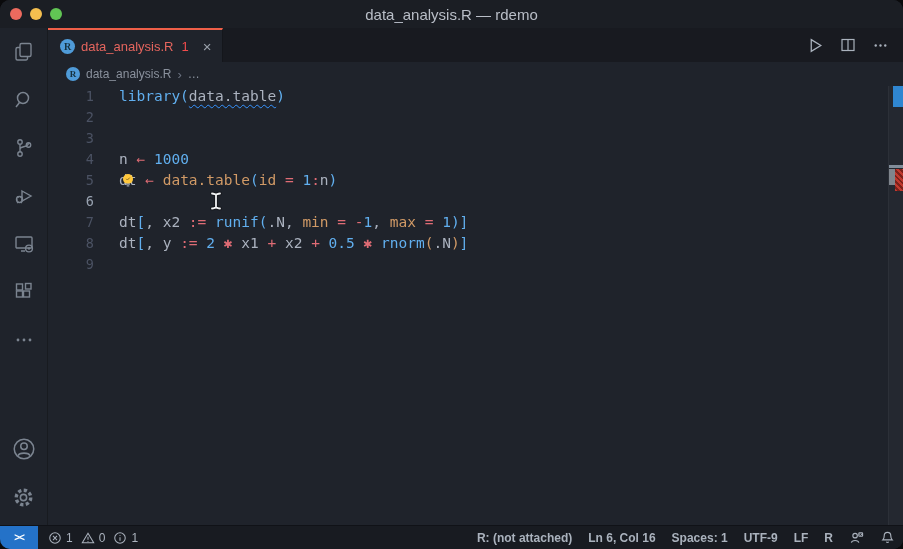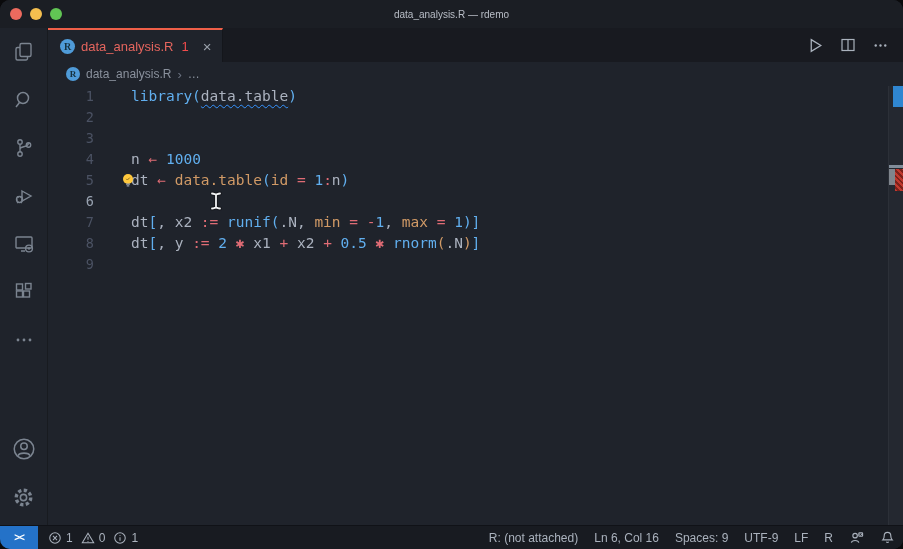--- a/index.html
+++ b/index.html
@@ -7,21 +7,21 @@
   .window{
     width:903px;height:549px;position:relative;overflow:hidden;
     border-radius:10px;background:#1f232b;
     font-family:"Liberation Sans",sans-serif;color:#abb2bf;
   }
   
   .titlebar{height:28px;background:#1b1e24;display:flex;align-items:center;position:relative;}
   .traffic{display:flex;gap:8px;margin-left:10px;}
   .tl{width:12px;height:12px;border-radius:50%;}
   .tl.red{background:#ed6a5e;}.tl.yellow{background:#f4bf4f;}.tl.green{background:#61c554;}
-  .win-title{position:absolute;left:0;right:0;text-align:center;font-size:10px;color:#b9bec7;pointer-events:none;}
+  .win-title{position:absolute;left:0;right:0;text-align:center;font-size:15px;color:#b9bec7;pointer-events:none;}
   
   .main{display:flex;height:497px;}
   .activitybar{width:48px;background:#1f232b;display:flex;flex-direction:column;align-items:center;flex:none;border-right:1px solid #181b20;}
   .ab-item{width:48px;height:48px;display:flex;align-items:center;justify-content:center;color:#7b8490;}
   .ab-item svg{display:block;}
   .ab-spacer{flex:1;}
   
   .editor-col{flex:1;display:flex;flex-direction:column;min-width:0;}
   .tabbar{height:34px;background:#181a20;display:flex;align-items:stretch;}
   .tab{
@@ -36,21 +36,21 @@
   .breadcrumbs{height:24px;display:flex;align-items:center;gap:6px;padding-left:18px;font-size:12px;color:#8a919d;background:#1f232b;}
   .crumb-sep{color:#6b7280;font-size:13px;}
   
   .ricon{width:15px;height:15px;border-radius:50%;background:#4f9bd8;display:inline-flex;align-items:center;justify-content:center;
          color:#16313f;font-weight:bold;font-size:10px;font-family:"Liberation Serif",serif;flex:none;}
   
   .code{flex:1;position:relative;font-family:"DejaVu Sans Mono",monospace;font-size:14.5px;overflow:hidden;background:#1f232b;}
   .code-line{display:flex;height:21px;line-height:21px;white-space:pre;}
   .ln{width:46px;text-align:right;color:#4b5263;flex:none;font-size:13.5px;}
   .ln.active{color:#9aa4b2;}
-  .lc{margin-left:37px;}
+  .lc{margin-left:25px;}
   .tok-fg{color:#abb2bf;}
   .tok-blue{color:#61afef;}
   .tok-orange{color:#d19a66;}
   .tok-pink{color:#e06c75;}
   .sqblue{text-decoration:underline;text-decoration-style:wavy;text-decoration-color:#3794ff;text-decoration-thickness:1px;text-underline-offset:3px;}
   .sqred{text-decoration:underline;text-decoration-style:wavy;text-decoration-color:#f14c4c;text-decoration-thickness:1px;text-underline-offset:3px;}
   .brhl{background:#0e575c;color:#cfe8e8;border-radius:1px;}
   
   .bulb{position:absolute;left:72px;top:86px;}
   .ibeam{position:absolute;left:160px;top:105px;}
@@ -60,21 +60,21 @@
   .mk-cursor{position:absolute;left:0;right:0;top:79px;height:3px;background:rgba(160,175,190,0.75);}
   .mk-gray{position:absolute;left:0;top:83px;width:7px;height:16px;background:rgba(150,156,165,0.8);}
   .mk-error{position:absolute;right:0;top:83px;width:8px;height:22px;
     background:repeating-linear-gradient(45deg,#c0392f 0 2px,#7c211b 2px 4px);}
   
   .statusbar{height:24px;background:#181b21;border-top:1px solid #101217;display:flex;align-items:center;font-size:12px;color:#aab2bd;}
   .remote-btn{height:100%;width:38px;background:var(--remote,#2472c8);color:#fff;display:flex;align-items:center;justify-content:center;
     font-weight:bold;font-size:10px;letter-spacing:-1px;flex:none;}
   .sb-group{display:flex;align-items:center;gap:4px;margin-left:10px;}
   .sb-item{display:flex;align-items:center;gap:4px;margin:0 8px;}
-  .sb-right{margin-left:auto;display:flex;align-items:center;padding-right:8px;}
+  .sb-right{margin-left:auto;display:flex;align-items:center;padding-right:8px;font-weight:bold;}
   .sb-icn{display:flex;align-items:center;color:#aab2bd;}
 </style>
 </head>
 <body>
 
 <div class="window" style="--accent: #ef5f48; --remote: #2472c8;">
 
   <div class="titlebar">
     <div class="traffic">
       <span class="tl red"></span>
@@ -254,21 +254,21 @@
             <circle cx="8" cy="8" r="6"></circle>
             <path d="M8 7 V11.2 M8 4.6 V5.4"></path>
           </svg>
       </span>
       <span>1</span>
     </div>
 
     <div class="sb-right">
       <span class="sb-item">R: (not attached)</span>
       <span class="sb-item">Ln 6, Col 16</span>
-      <span class="sb-item">Spaces: 9</span>
+      <span class="sb-item">Spaces: 1</span>
       <span class="sb-item">UTF-9</span>
       <span class="sb-item">LF</span>
       <span class="sb-item">R</span>
       <span class="sb-item sb-icn">
         <svg width="15" height="15" viewBox="0 0 16 16" fill="none" stroke="currentColor" stroke-width="1.2">
           <circle cx="6.5" cy="6" r="2.4"></circle>
             <path d="M2.5 13.5 c0.6-3 7.4-3 8 0"></path>
             <rect x="10.5" y="3" width="4" height="3.6" rx="0.6"></rect>
             <path d="M11.4 4.8 l1 1 1.6-1.8" stroke-width="1"></path>
         </svg>

